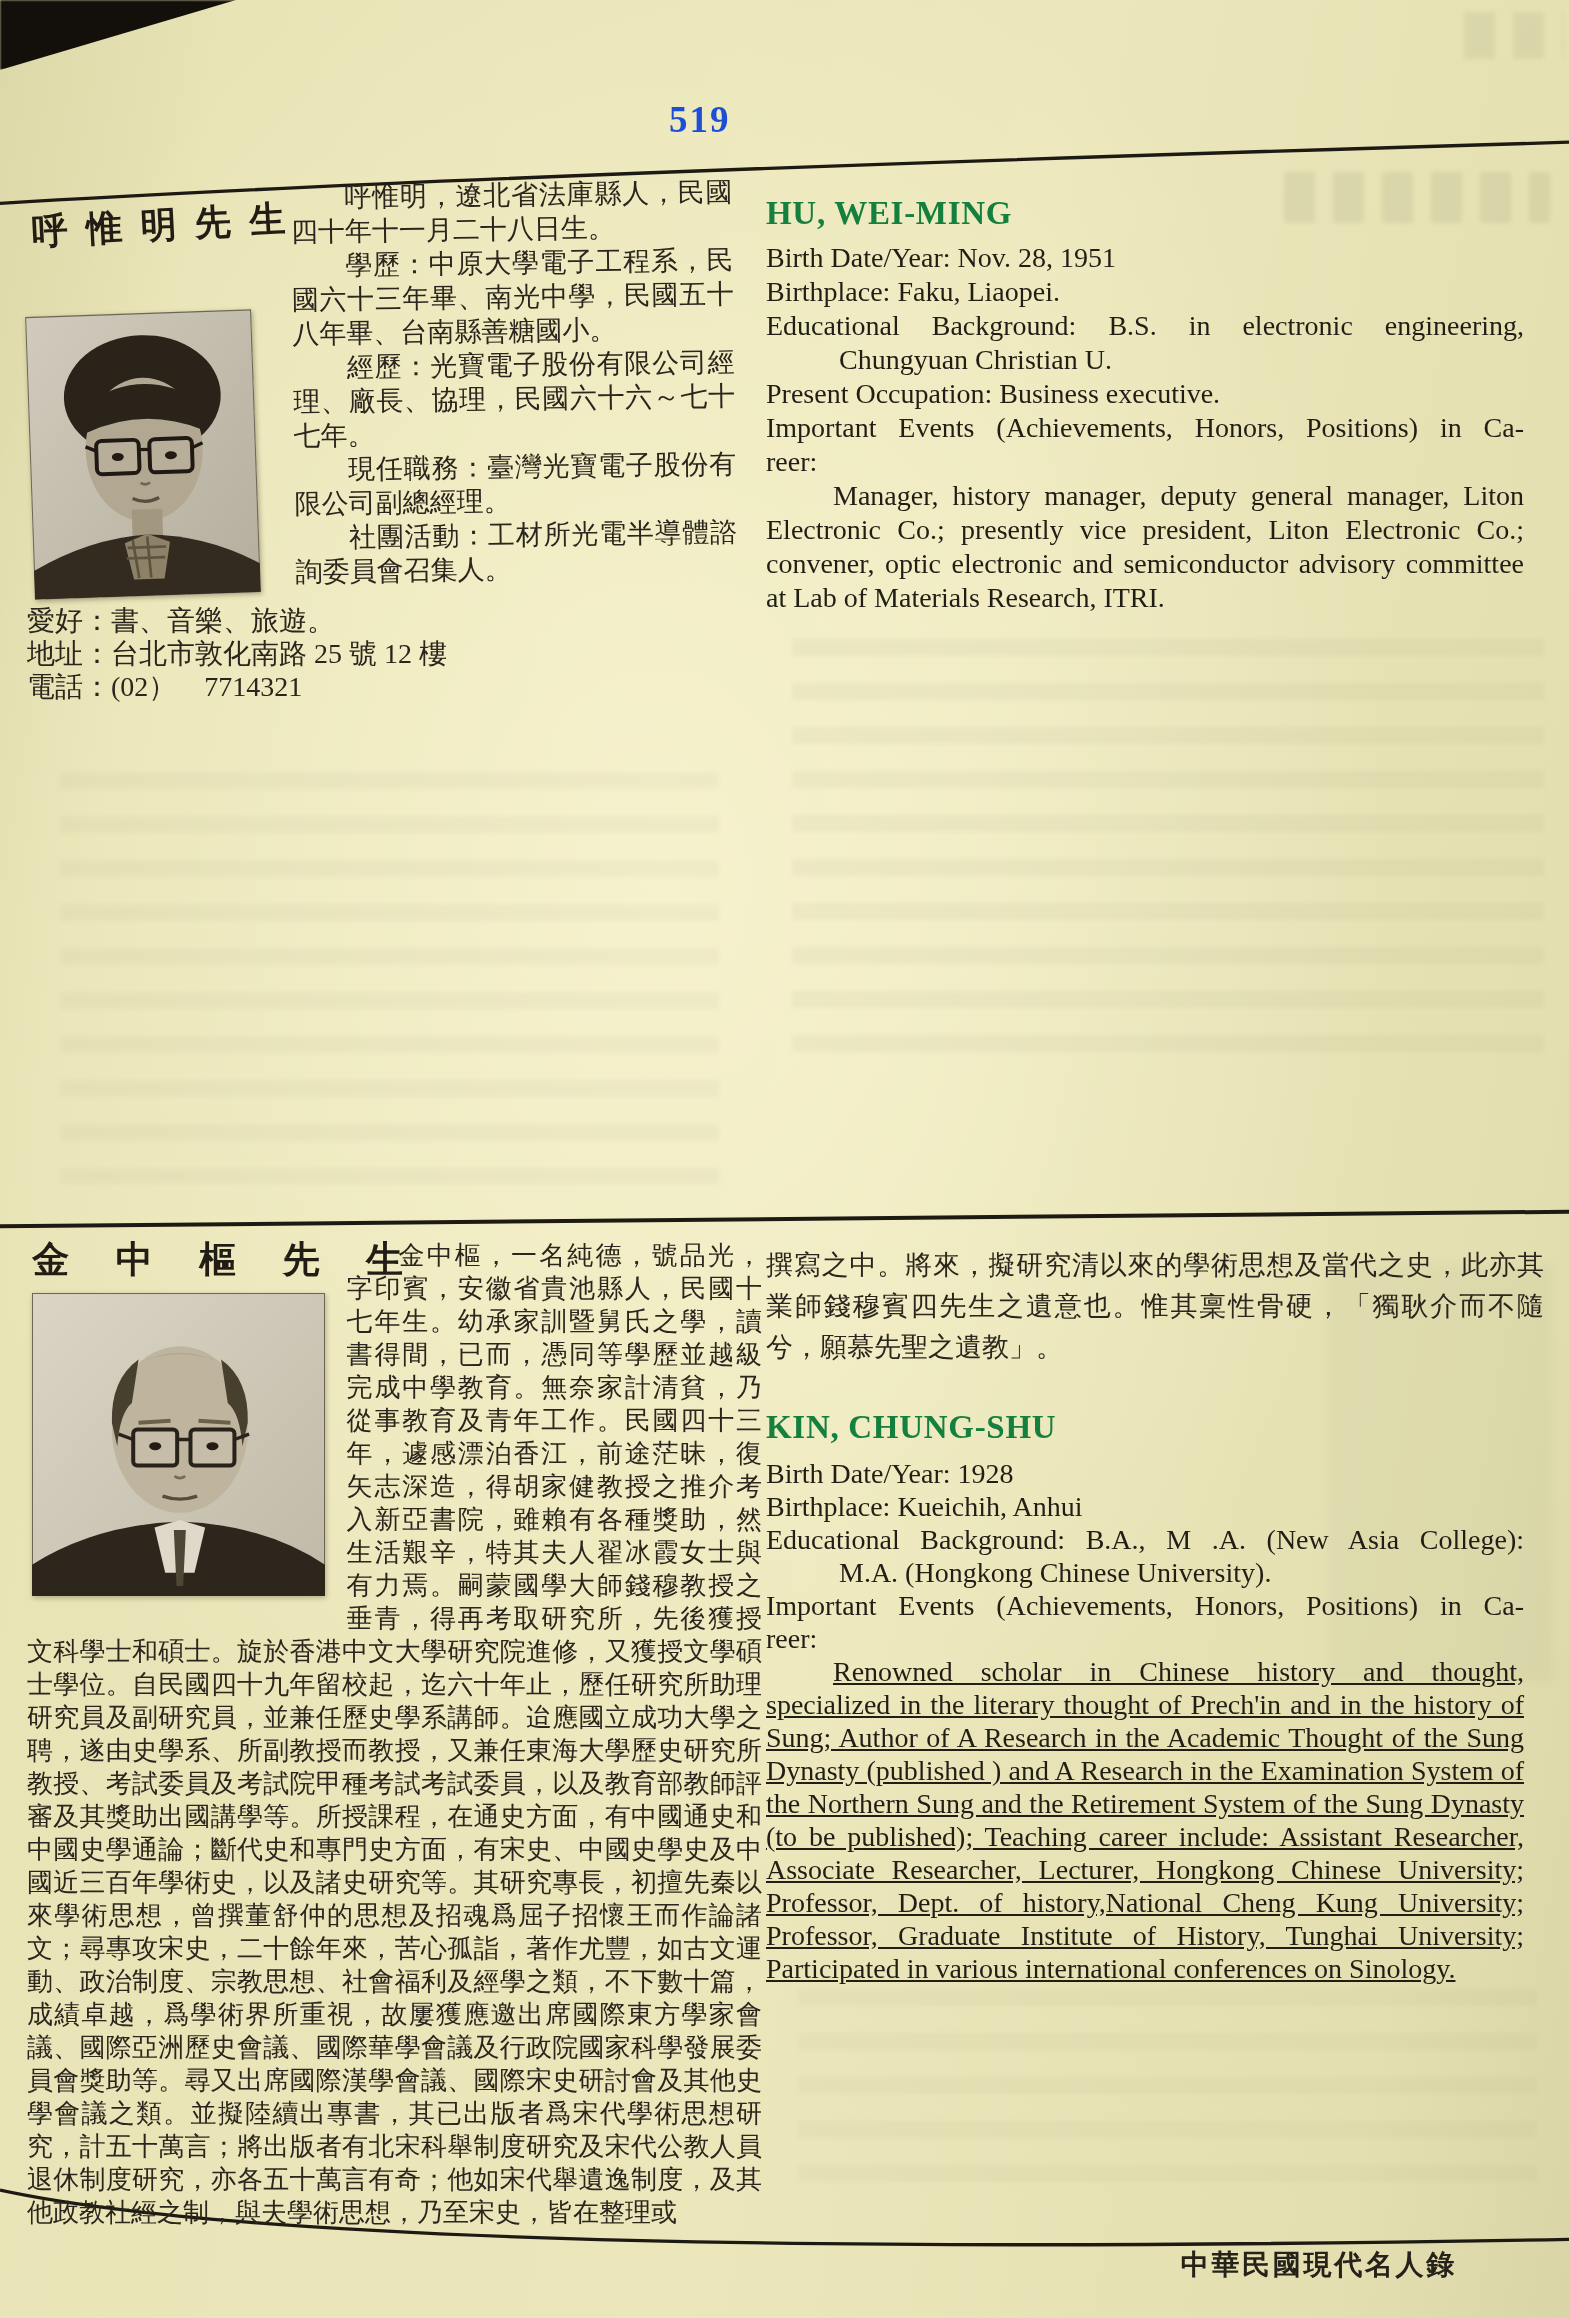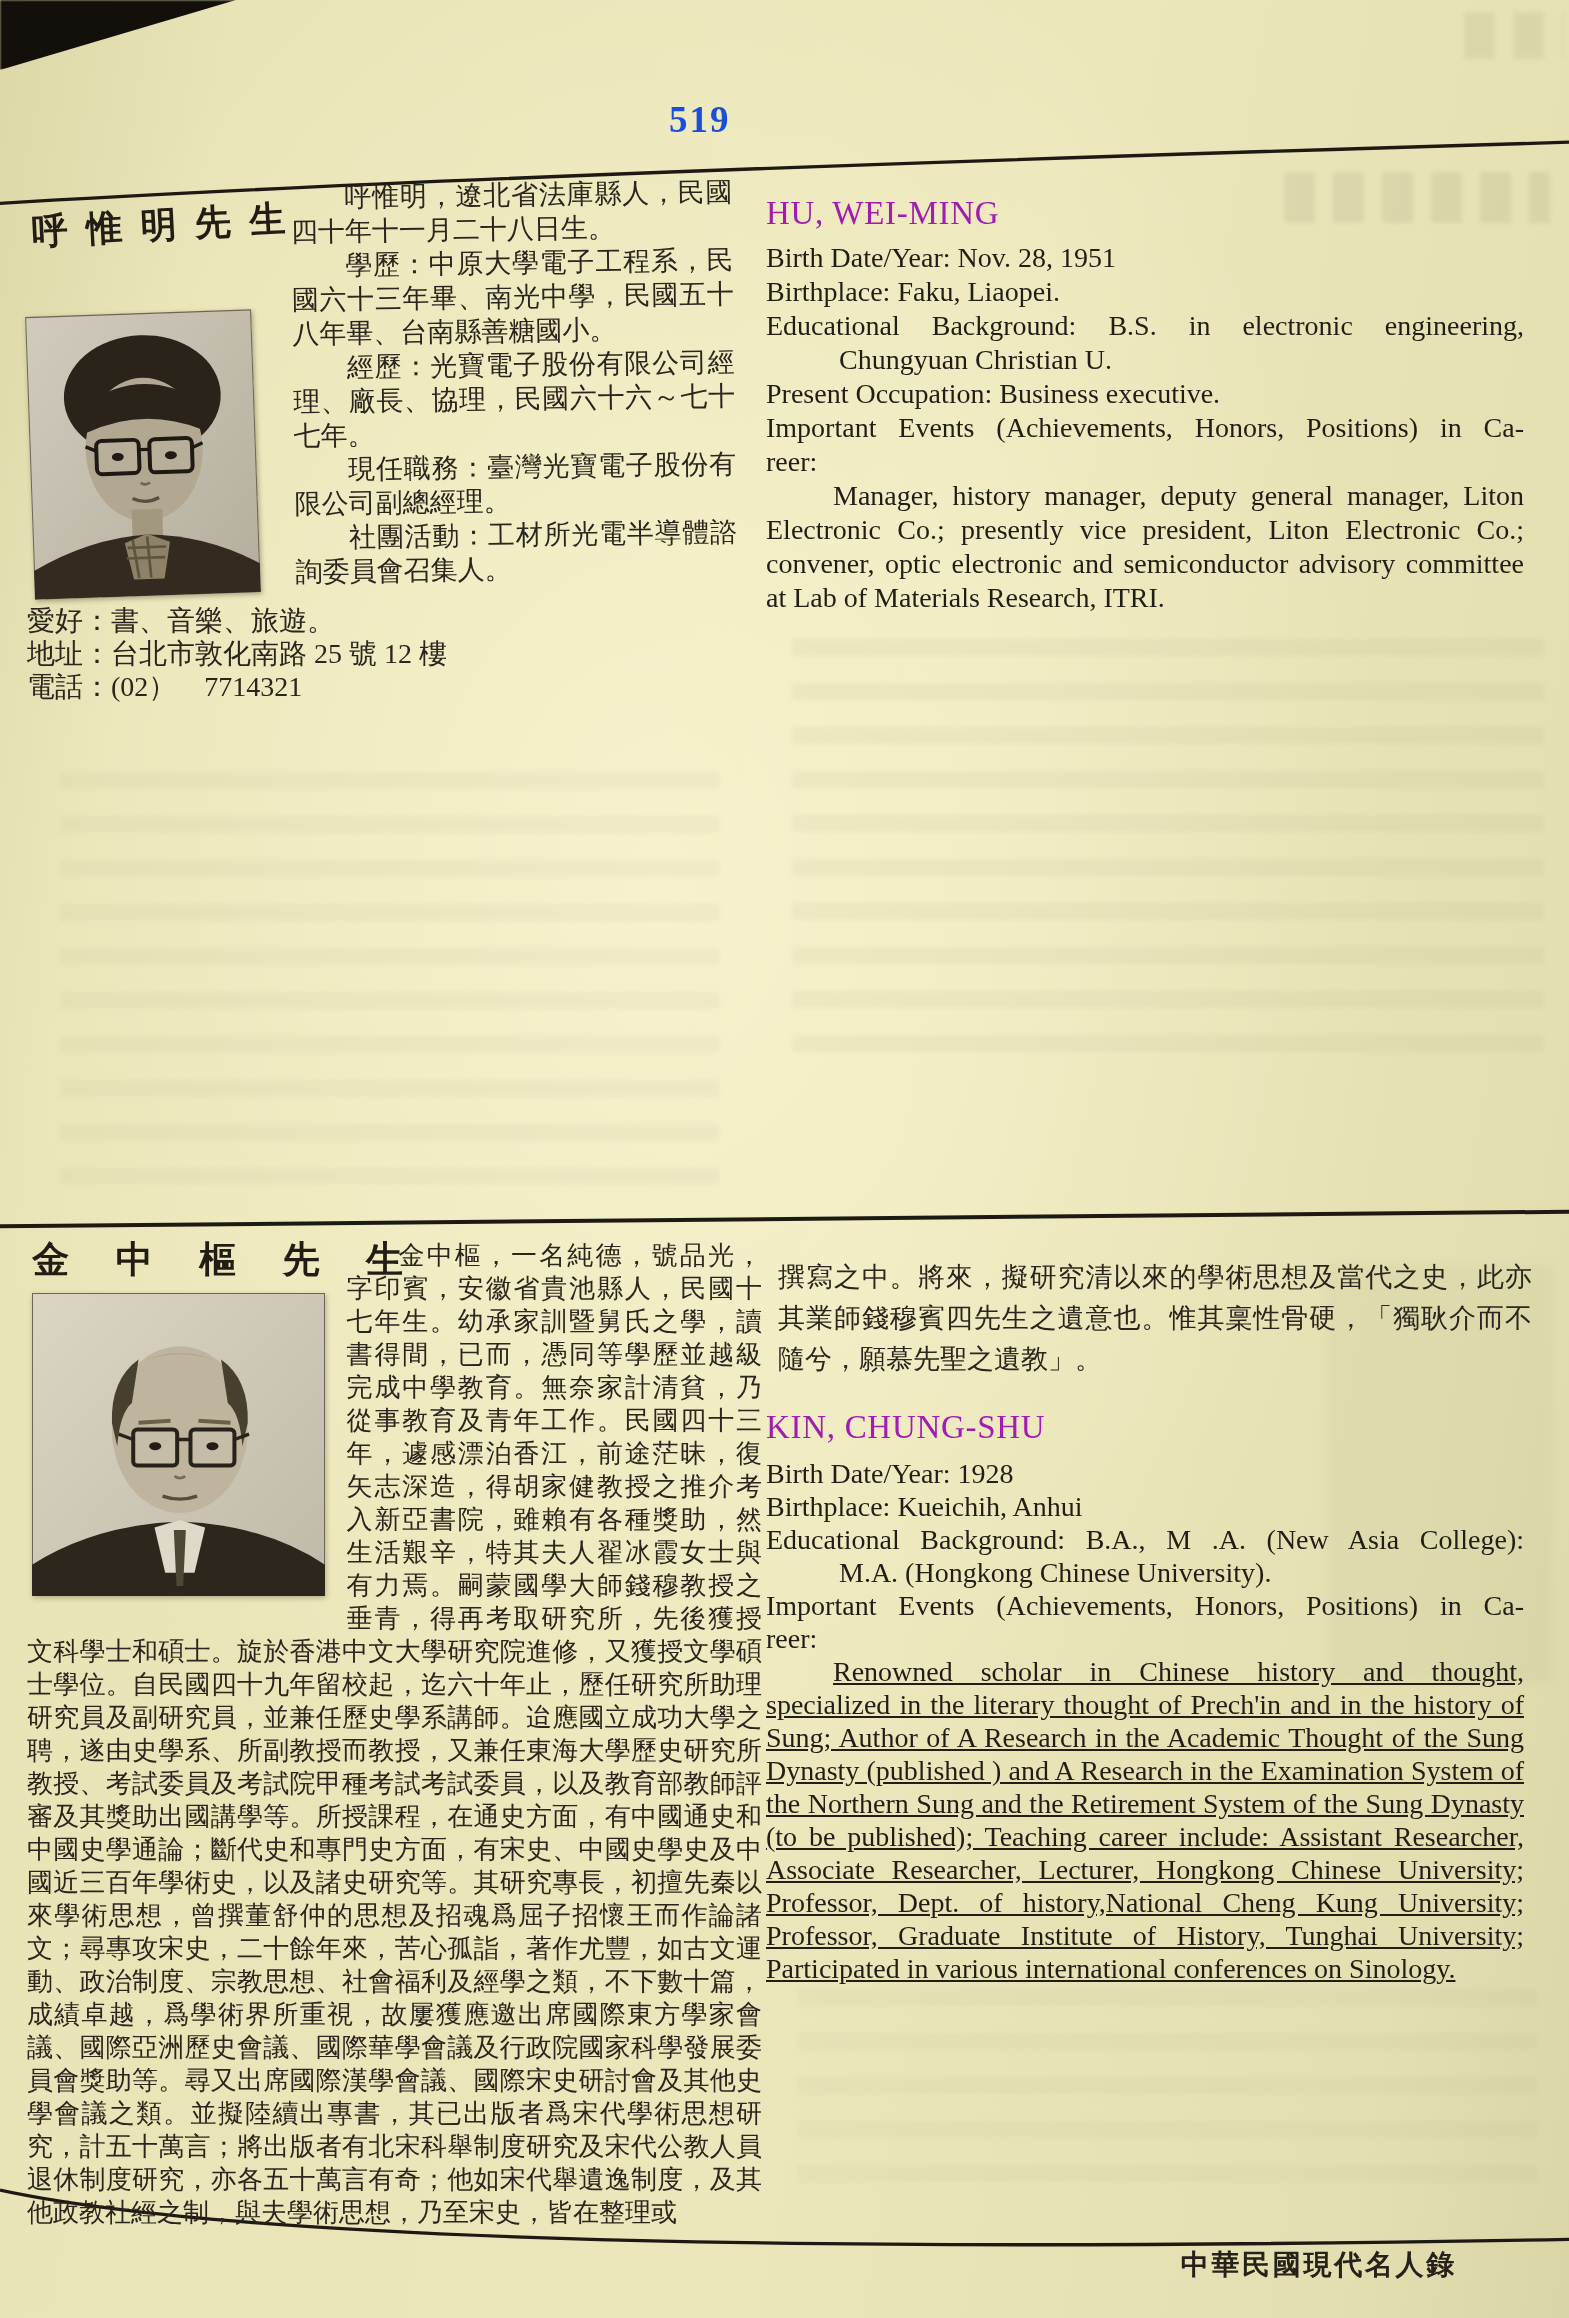--- a/index.html
+++ b/index.html
@@ -17,21 +17,21 @@
     clip-path:polygon(0 0,100% 0,0 100%);filter:blur(1px);}
   .rules-svg{left:0;top:0;width:1569px;height:2319px;pointer-events:none;}
   .smudge{filter:blur(2px);pointer-events:none;}
   .s-lines-v{background:repeating-linear-gradient(180deg, rgba(106,112,84,.55) 0 17.3px, transparent 17.3px 44px);}
   .s-lines-h{background:repeating-linear-gradient(90deg, rgba(100,106,80,.65) 0 31px, transparent 31px 49px);}
   
   .pgnum{left:669px;top:98px;font-size:37px;font-weight:bold;letter-spacing:2px;color:#1d4ed8;}
   .cjk-heading{font-weight:bold;color:#211d15;white-space:nowrap;}
   .cjk-body{color:#2a261d;text-align:justify;}
   .cjk-body p{margin:0;text-indent:2em;}
-  .en-name{font-weight:normal;color:#a21caf;letter-spacing:0.7px;}
+  .en-name{font-weight:bold;color:#15803d;letter-spacing:0.7px;}
   .en-line{white-space:nowrap;color:#211e16;}
   .en-wrap{color:#211e16;}
   .jline{width:100%;display:block;text-align:justify;text-align-last:justify;white-space:normal;}
   
   .hu-heading{left:32px;top:208px;font-size:36px;letter-spacing:4.7px;transform:rotate(-3deg);transform-origin:left center;}
   .hu-photo{left:30px;top:313px;width:226px;height:283px;transform:rotate(-2deg);
     box-shadow:1.3px 2px 5.3px rgba(40,35,20,.35);}
   .hu-bio{left:293px;top:178px;width:442px;font-size:27px;line-height:34px;transform:rotate(-0.8deg);}
   .hu-info{left:27px;top:604px;font-size:28px;line-height:33px;color:#2a261d;}
   .hu-en{left:766px;top:195px;width:758px;}
@@ -40,21 +40,21 @@
   .ind{padding-left:73px;}
   .career{text-align:justify;text-indent:67px;font-size:28px;line-height:34px;}
   
   
   
   .kin-left{left:27px;top:1239px;width:735px;font-size:26px;line-height:33px;}
   .kin-float{float:left;width:303px;margin-right:16.6px;}
   .kin-heading{font-size:37px;letter-spacing:18.6px;margin:4px 0 17.3px 5.3px;}
   .kin-photo{width:293px;height:303px;margin-left:5.3px;box-shadow:1.3px 2px 5.3px rgba(40,35,20,.3);}
   .kin-right-cn{left:766px;top:1245px;width:778px;font-size:27px;line-height:41px;}
-  .kin-right-cn p{margin:12px;text-indent:0;}
+  .kin-right-cn p{margin:0;text-indent:0;}
   .kin-en{left:766px;top:1409px;width:758px;}
   .kin-en .en-name{font-size:33px;}
   .kin-en-lines{margin-top:10.6px;font-size:28px;line-height:33px;}
   .kin-en .career{line-height:33px;text-decoration:underline;}
   
   .footer-text{left:1124px;top:2246px;width:333px;text-align:right;font-size:28px;
     letter-spacing:2.7px;color:#26221a;font-weight:bold;}
 </style>
 </head>
 <body>

